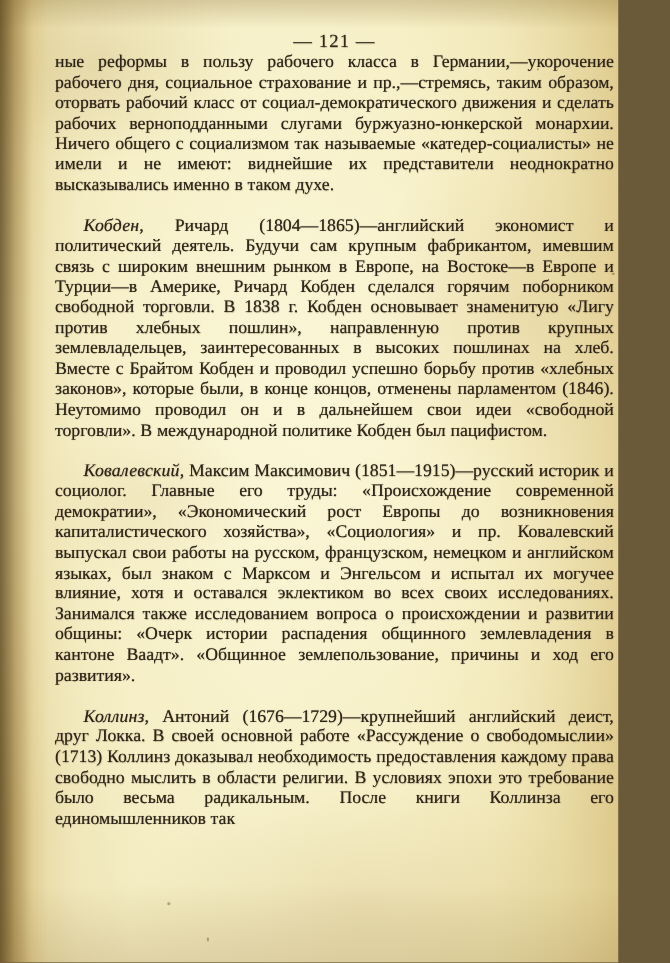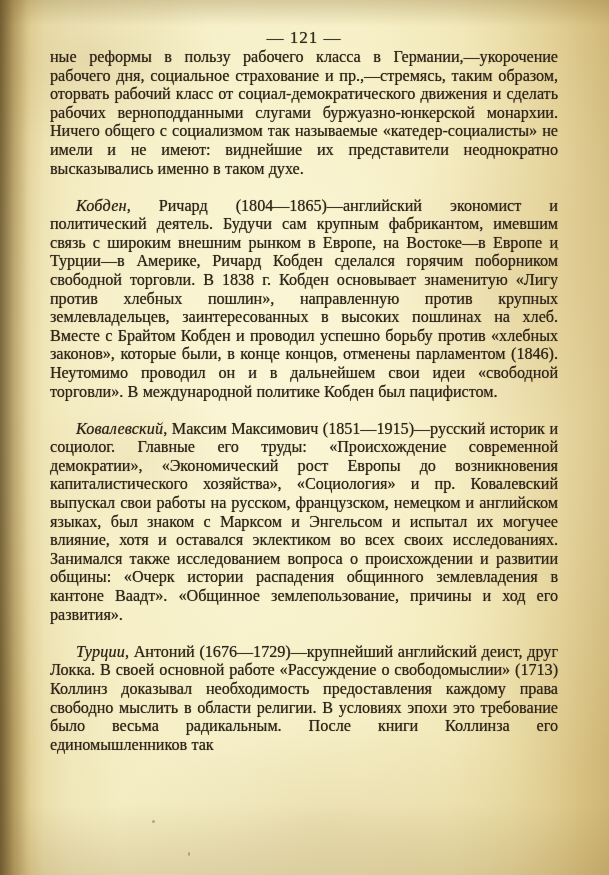--- a/index.html
+++ b/index.html
@@ -2,21 +2,21 @@
 <html><head>
 <meta charset="utf-8">
 <style>
   html, body {
     margin: 0;
     padding: 0;
     background: #6b5a3a;
   }
   .page {
     position: relative;
-    width: 609px;
+    width: 562px;
     height: 875px;
     overflow: hidden;
     background:
       radial-gradient(ellipse 120% 90% at 52% 42%,
         rgba(255,250,225,0.55) 0%,
         rgba(252,244,205,0.30) 38%,
         rgba(236,218,158,0.10) 62%,
         rgba(198,170,104,0.00) 100%),
       linear-gradient(to right,
         #8a7442 0px, #a78f55 6px, #c3ab6c 14px,
@@ -136,18 +136,18 @@
 
       <p class="para">
         <span class="lead-indent"></span><em>Кобден</em><span>, Ричард (1804—1865)—английский экономист и политический деятель. Будучи сам крупным фабрикантом, имевшим связь с широким внешним рынком в Европе, на Востоке—в Европе и Турции—в Америке, Ричард Кобден сделался горячим поборником свободной торговли. В 1838 г. Кобден основывает знаменитую «Лигу против хлебных пошлин», направленную против крупных землевладельцев, заинтересованных в высоких пошлинах на хлеб. Вместе с Брайтом Кобден и проводил успешно борьбу против «хлебных законов», которые были, в конце концов, отменены парламентом (1846). Неутомимо проводил он и в дальнейшем свои идеи «свободной торговли». В международной политике Кобден был пацифистом.</span>
       </p>
 
       <p class="para">
         <span class="lead-indent"></span><em>Ковалевский</em><span>, Максим Максимович (1851—1915)—русский историк и социолог. Главные его труды: «Происхождение современной демократии», «Экономический рост Европы до возникновения капиталистического хозяйства», «Социология» и пр. Ковалевский выпускал свои работы на русском, французском, немецком и английском языках, был знаком с Марксом и Энгельсом и испытал их могучее влияние, хотя и оставался эклектиком во всех своих исследованиях. Занимался также исследованием вопроса о происхождении и развитии общины: «Очерк истории распадения общинного землевладения в кантоне Ваадт». «Общинное землепользование, причины и ход его развития».</span>
       </p>
 
       <p class="para">
-        <span class="lead-indent"></span><em>Турции</em><span>, Антоний (1676—1729)—крупнейший английский деист, друг Локка. В своей основной работе «Рассуждение о свободомыслии» (1713) Коллинз доказывал необходимость предоставления каждому права свободно мыслить в области религии. В условиях эпохи это требование было весьма радикальным. После книги Коллинза его единомышленников так</span>
+        <span class="lead-indent"></span><em>Коллинз</em><span>, Антоний (1676—1729)—крупнейший английский деист, друг Локка. В своей основной работе «Рассуждение о свободомыслии» (1713) Коллинз доказывал необходимость предоставления каждому права свободно мыслить в области религии. В условиях эпохи это требование было весьма радикальным. После книги Коллинза его единомышленников так</span>
       </p>
 
     </div>
   </div>
 </div>
 
 </body></html>

